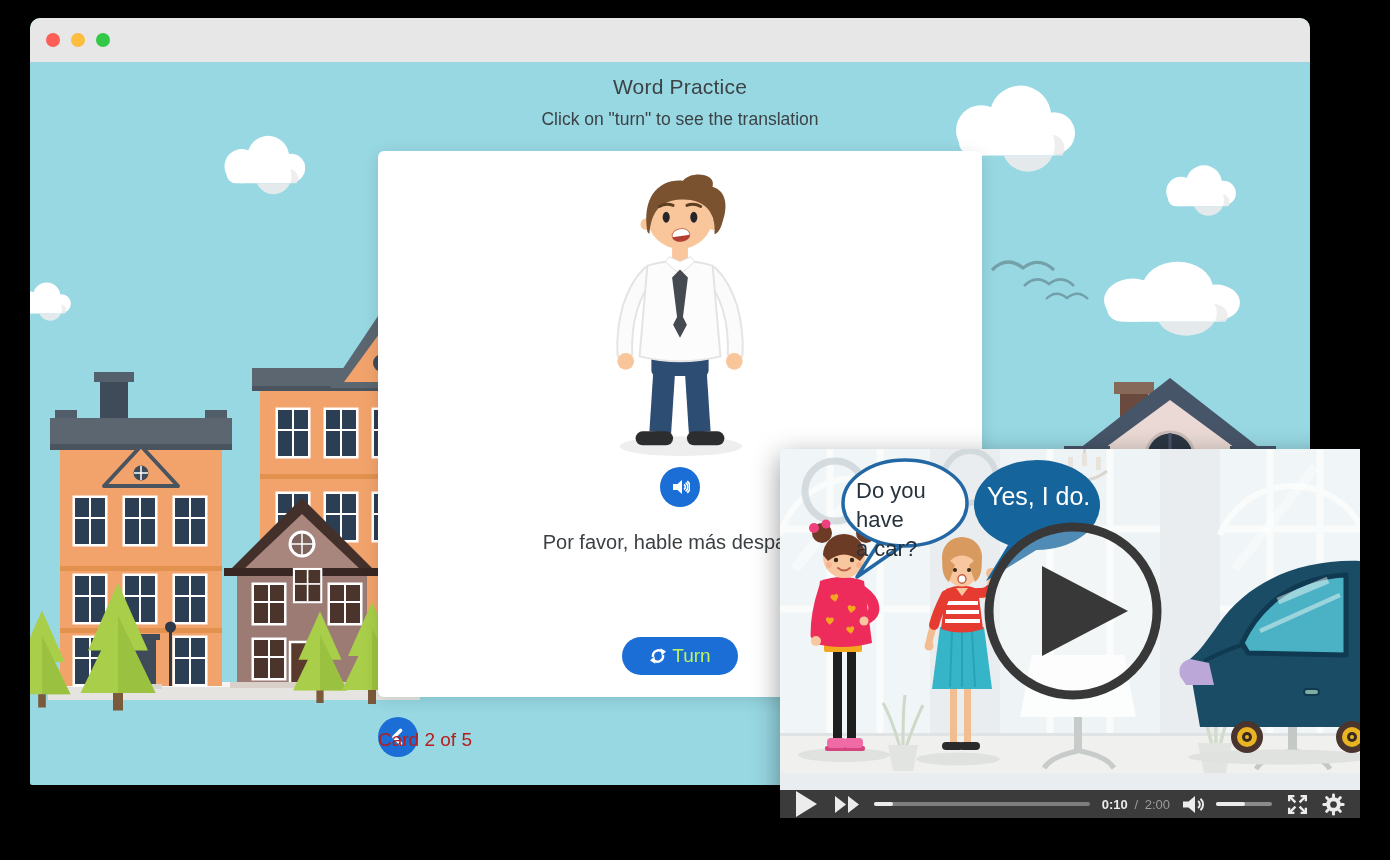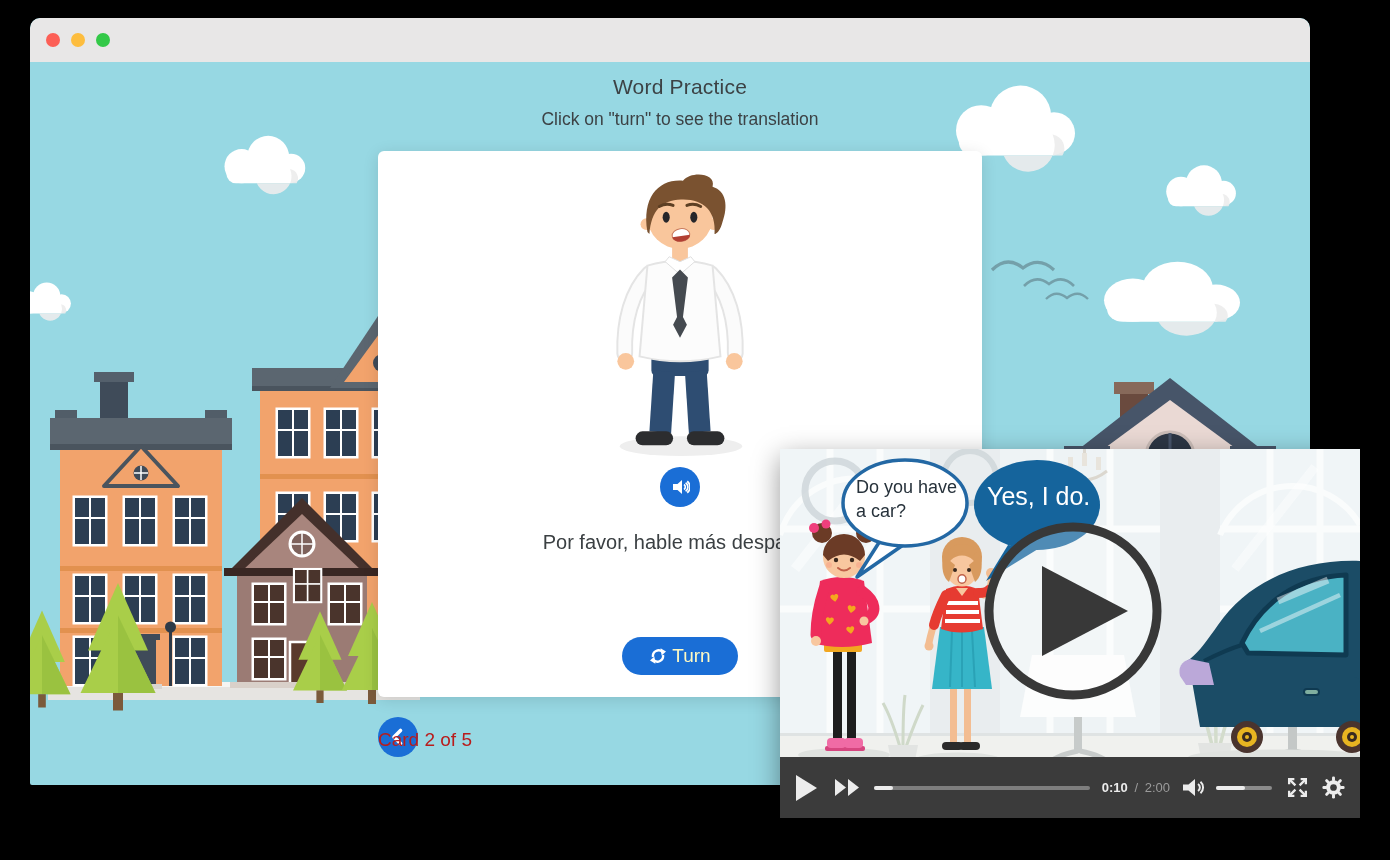--- a/index.html
+++ b/index.html
@@ -18,35 +18,35 @@
   .subtitle{font-size:17.5px;margin-top:10px;font-weight:400}
   
   .card{position:absolute;left:348px;top:133px;width:604px;height:546px;background:#fff;
         border-radius:6px;box-shadow:0 3px 16px rgba(0,0,0,.12);z-index:2;text-align:center}
   .man{display:block;margin:12px auto 0}
   .audio-btn{position:absolute;left:282px;top:316px;width:40px;height:40px;border-radius:50%;
              background:var(--accent,#1a6ed6);border:none;display:flex;align-items:center;
              justify-content:center;cursor:pointer}
   .phrase{position:absolute;left:0;top:380px;width:100%;font-size:20px;color:#3b4043}
   .turn-btn{position:absolute;left:244px;top:486px;width:116px;height:38px;border-radius:19px;
-            background:var(--accent,#1a6ed6);color:#fef9c3;font-size:19px;border:none;cursor:pointer;
+            background:var(--accent,#1a6ed6);color:#bef264;font-size:19px;border:none;cursor:pointer;
             display:flex;align-items:center;justify-content:center;gap:5px;font-family:inherit}
   .back-btn{position:absolute;left:348px;top:699px;width:40px;height:40px;border-radius:50%;
             background:var(--accent,#1a6ed6);border:none;display:flex;align-items:center;
             justify-content:center;cursor:pointer;z-index:2}
   .pagination{position:absolute;left:348px;top:711px;width:604px;text-align:left;
               font-size:19px;color:#b91c1c;z-index:2}
   
   .video{position:absolute;left:780px;top:449px;width:580px;height:369px;z-index:5;
          background:#e9edef;box-shadow:0 8px 26px rgba(0,0,0,.4)}
-  .bubble-q{position:absolute;left:76px;top:27px;width:110px;font-size:18px;line-height:1.32;
+  .bubble-q{position:absolute;left:76px;top:27px;width:110px;font-size:22px;line-height:1.32;
             color:#27323b}
   .bubble-q span{display:block}
   .bubble-a{position:absolute;left:207px;top:33px;width:130px;font-size:25px;color:#fff}
-  .controls{position:absolute;left:0;bottom:0;width:100%;height:61px;box-sizing:border-box;
+  .controls{position:absolute;left:0;bottom:0;width:100%;height:28px;box-sizing:border-box;
             background:var(--controls-bg,#3b3b3b);display:flex;align-items:center;padding:11px 15px}
   .ctl{display:flex;align-items:center;justify-content:center;background:none;border:none;
        padding:0;cursor:pointer;flex:0 0 auto}
   .ctl.play{margin-right:18px}.ctl.ff{margin-right:2px}
   .progress{flex:1 1 auto;height:4px;background:#7e7e7e;border-radius:2px;margin:0 12px 0 12px;cursor:pointer}
   .progress .fill{height:100%;background:#ececec;border-radius:2px;width:9%}
   .time{font-size:13px;color:#9b9b9b;white-space:nowrap}
   .time .cur{color:#ececec;font-weight:700}
   .time .sep{padding:0 3px}
   .vol-icon{margin-left:12px}

